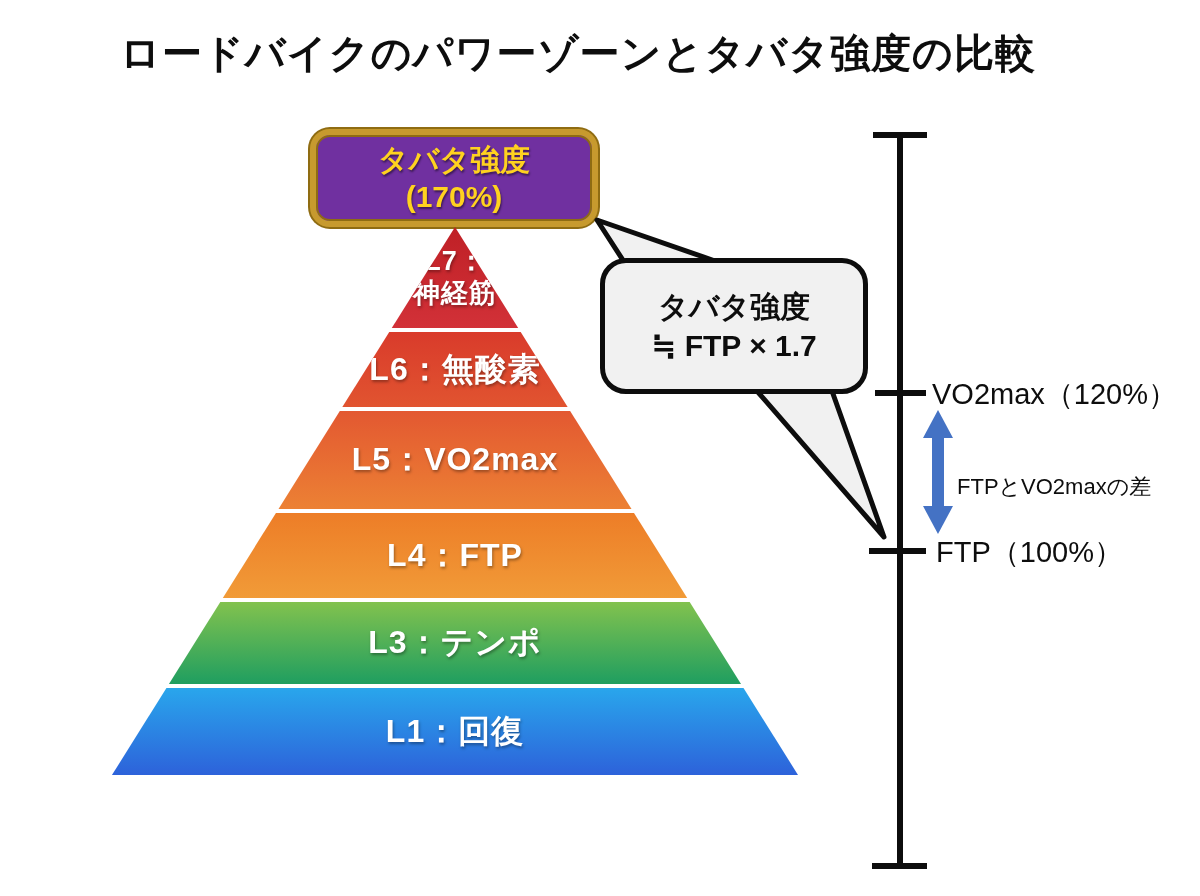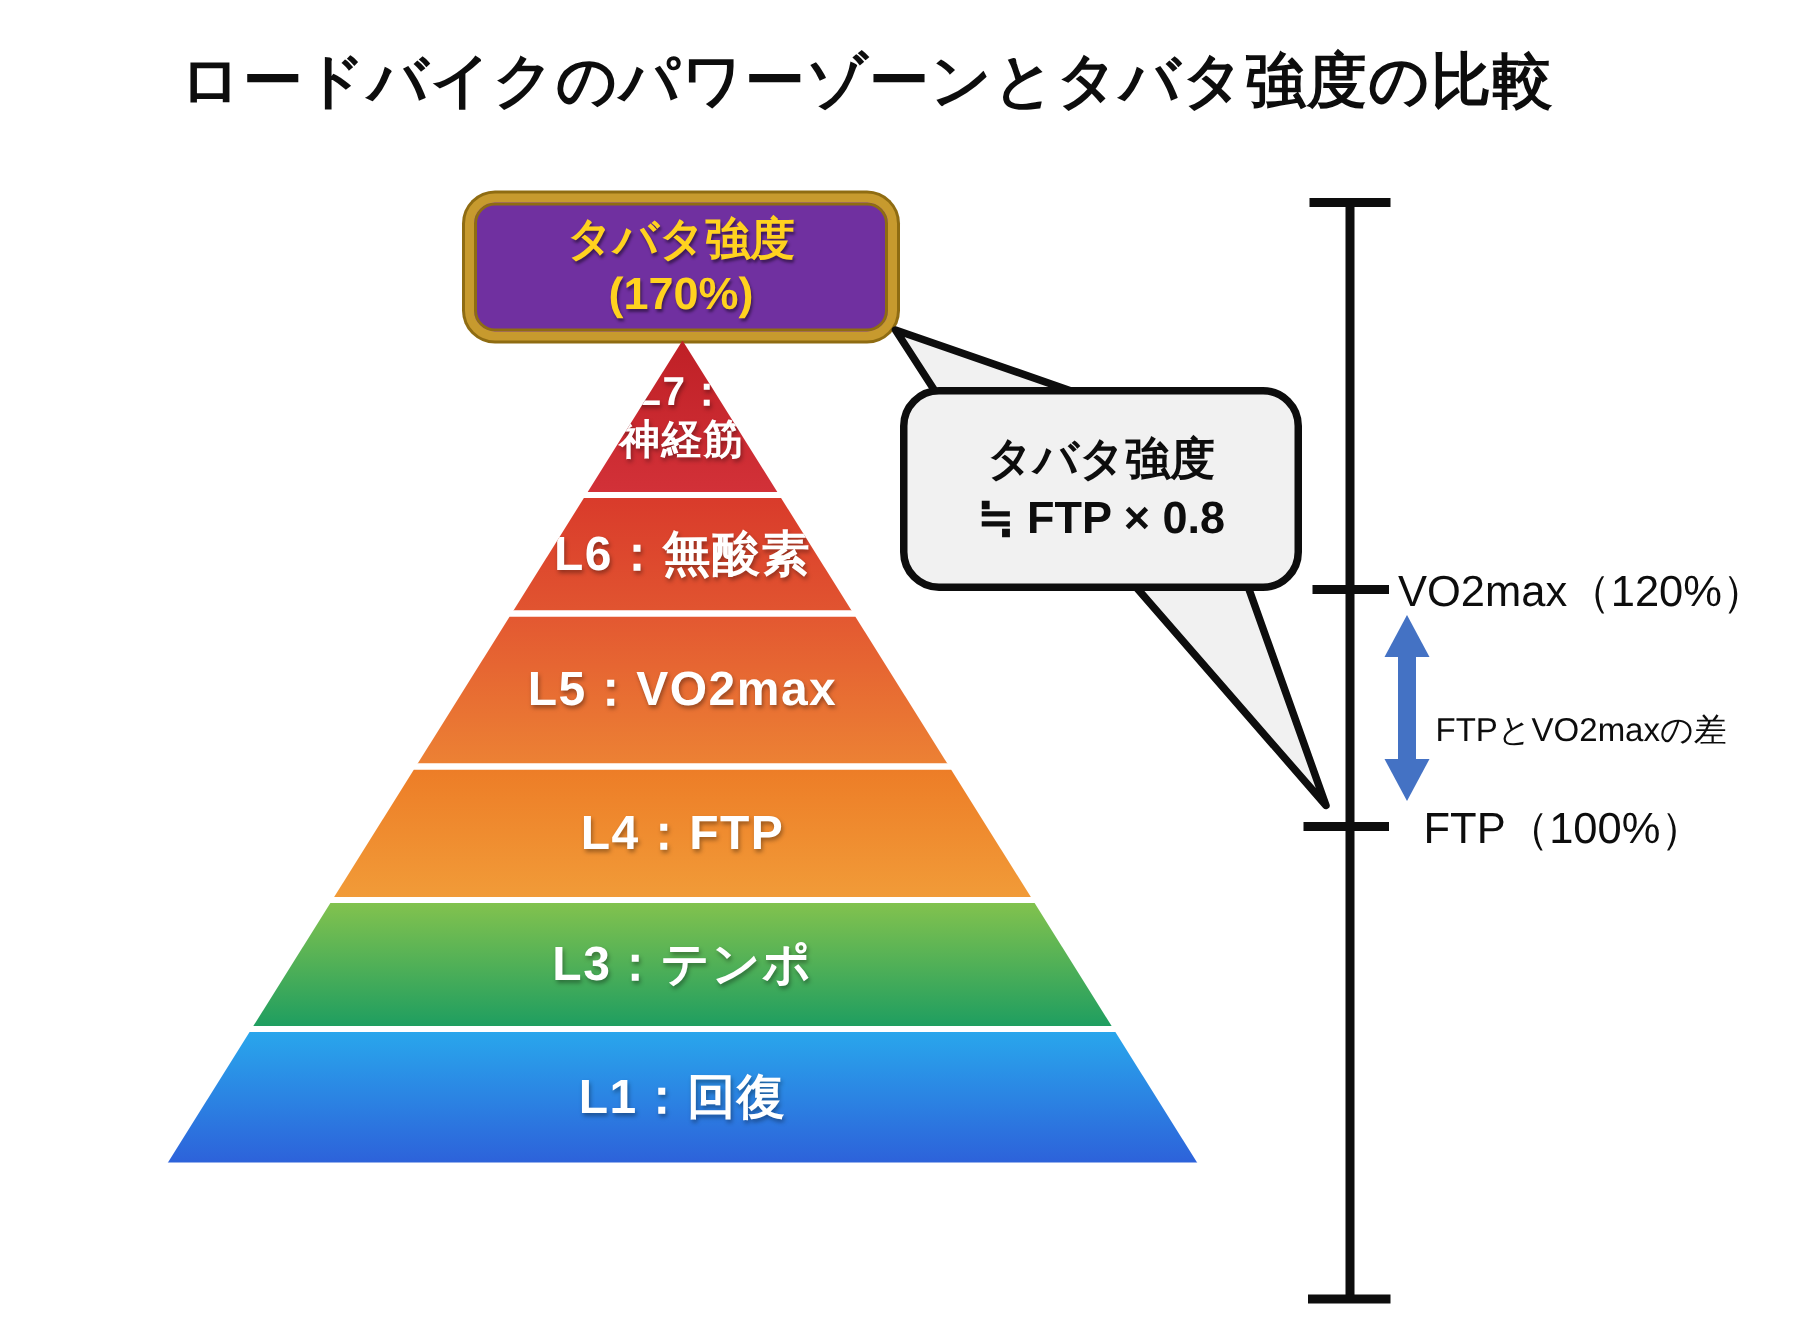--- a/index.html
+++ b/index.html
@@ -39,21 +39,21 @@
   
   .callout{position:absolute;left:600px;top:258px;width:268px;height:136px;z-index:2;
            box-sizing:border-box;border:5px solid #0d0d0d;border-radius:26px;
            display:flex;flex-direction:column;align-items:center;justify-content:center;
            color:#0d0d0d;font-weight:bold;}
   .callout .ln{font-size:30px;line-height:1.3;}
 
   
   .scale-label{position:absolute;z-index:2;font-weight:normal;color:#0d0d0d;white-space:nowrap;}
   .lbl-vo2max{left:932px;top:375px;font-size:29px;}
-  .lbl-ftp{left:936px;top:533px;font-size:29px;margin-left:13px;}
+  .lbl-ftp{left:936px;top:533px;font-size:29px;}
   .lbl-diff{left:957px;top:472px;font-size:22px;}
 </style>
 </head>
 <body>
 
 <div id="canvas">
 
   <div class="title">ロードバイクのパワーゾーンとタバタ強度の比較</div>
 
   <div class="tabata-box" style="background: rgb(112, 48, 160); border-color: rgb(199, 154, 46); color: rgb(255, 210, 31);">
@@ -96,20 +96,20 @@
 
     <g>
       <rect class="arrow-blue" x="932" y="434" width="12" height="76" fill="#4472c4"></rect>
       <polygon class="arrow-blue" points="938,410 923,438 953,438" fill="#4472c4"></polygon>
       <polygon class="arrow-blue" points="938,534 923,506 953,506" fill="#4472c4"></polygon>
     </g>
   </svg>
 
   <div class="callout" style="background: rgb(241, 241, 241);">
     <div class="ln">タバタ強度</div>
-    <div class="ln">≒ FTP × 0.8</div>
+    <div class="ln">≒ FTP × 1.7</div>
   </div>
 
   <div class="scale-label lbl-vo2max">VO2max（120%）</div>
   <div class="scale-label lbl-ftp">FTP（100%）</div>
   <div class="scale-label lbl-diff">FTPとVO2maxの差</div>
 
 </div>
 
 </body></html>

